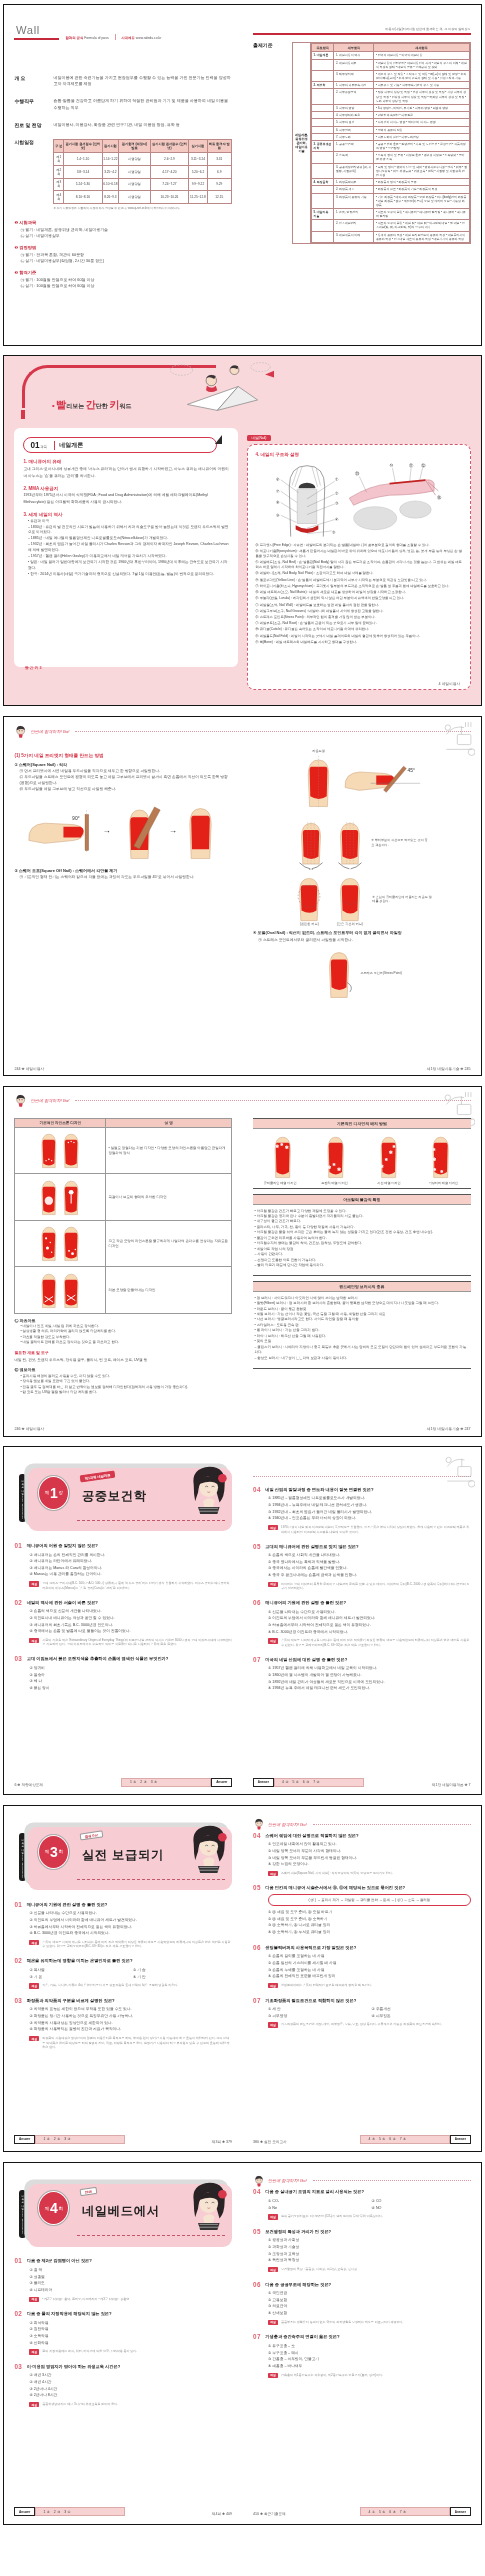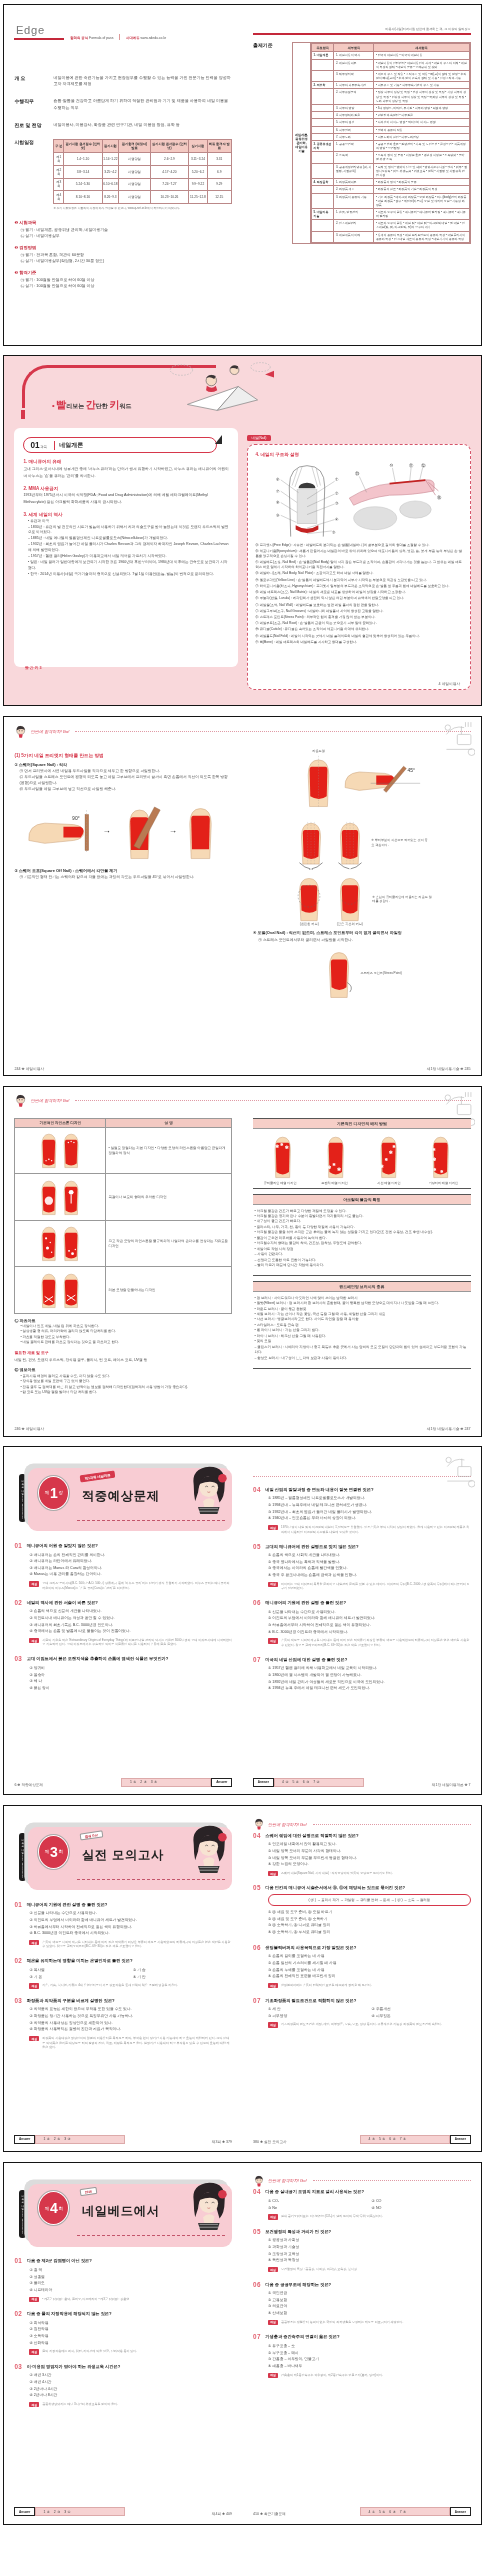--- a/index.html
+++ b/index.html
@@ -119,21 +119,21 @@
 svg .nl{fill:#e32119}
 svg .fl{fill:#b97a52;stroke:#8a5a3a;stroke-width:.5}
 </style>
 </head>
 <body>
 
 <div class="sheet" style="height:342px">
   <div class="pages">
     <div class="pg">
       <div class="g-head">
-        <span class="g-title">Edge</span>
+        <span class="g-title">Wall</span>
         <span class="g-brand"><b>합격의 공식</b> <span>Formula of pass</span></span>
         <span class="g-sep"></span>
         <span class="g-brand"><b>시대에듀</b> <span>www.sdedu.co.kr</span></span>
       </div>
       <div style="height:21px"></div>
       <div class="g-row">
         <div class="g-label">개 요</div>
         <div class="g-body">네일미용에 관한 숙련기능을 가지고 현장업무를 수행할 수 있는 능력을 가진 전문기능 인력을 양성하고자 자격제도를 제정</div>
       </div>
       <div class="g-row">
@@ -779,21 +779,21 @@
         <div class="bside">
             <span>미용사(네일)·Nail Technician</span>
           </div>
         <div class="bcard">
           <div class="bcircle">
               <span class="je">제</span>
               <span class="nu">1</span>
               <span class="je">장</span>
             </div>
           <div class="btag redtag">제1과목 네일개론</div>
-          <div class="btitle">적중예상문제</div>
+          <div class="btitle">공중보건학</div>
           <div class="bdash"></div>
           <svg class="bwoman" width="43" height="54" viewBox="0 0 60 74">
             <path d="M8,32 Q4,8 30,6 Q54,6 51,34 Q51,48 44,56 L40,42 Q38,21 29,19 Q16,22 14,42 L10,54 Q8,44 8,32 Z" fill="#2a2326"></path>
             <circle cx="29" cy="35" r="13" fill="#f7e3d2"></circle>
             <path d="M16,30 Q20,17 34,19 Q44,21 42,31 Q34,23 16,30 Z" fill="#2a2326"></path>
             <circle cx="48" cy="22" r="6" fill="#d6374b"></circle>
             <path d="M24,34 q2,-2 4,0 M33,34 q2,-2 4,0" stroke="#333" stroke-width=".8" fill="none"></path>
             <path d="M27,41 q2,1.5 4,0" stroke="#b55" stroke-width=".8" fill="none"></path>
             <path d="M21,54 q8,-8 16,-1 l-2,10 q-7,5 -12,0 z" fill="#f7e3d2"></path>
             <path d="M14,62 h30 l-3,10 h-24 z" fill="#333"></path>
@@ -936,21 +936,21 @@
         <div class="bside">
             <span>미용사(네일)·Nail Technician</span>
           </div>
         <div class="bcard">
           <div class="bcircle">
               <span class="je">제</span>
               <span class="nu">3</span>
               <span class="je">회</span>
             </div>
           <div class="btag">합격 Go!</div>
-          <div class="btitle">실전 모의고사</div>
+          <div class="btitle">실전 보급되기</div>
           <div class="bdash"></div>
           <svg class="bwoman" width="43" height="54" viewBox="0 0 60 74">
             <path d="M8,32 Q4,8 30,6 Q54,6 51,34 Q51,48 44,56 L40,42 Q38,21 29,19 Q16,22 14,42 L10,54 Q8,44 8,32 Z" fill="#2a2326"></path>
             <circle cx="29" cy="35" r="13" fill="#f7e3d2"></circle>
             <path d="M16,30 Q20,17 34,19 Q44,21 42,31 Q34,23 16,30 Z" fill="#2a2326"></path>
             <circle cx="48" cy="22" r="6" fill="#d6374b"></circle>
             <path d="M24,34 q2,-2 4,0 M33,34 q2,-2 4,0" stroke="#333" stroke-width=".8" fill="none"></path>
             <path d="M27,41 q2,1.5 4,0" stroke="#b55" stroke-width=".8" fill="none"></path>
             <path d="M21,54 q8,-8 16,-1 l-2,10 q-7,5 -12,0 z" fill="#f7e3d2"></path>
             <path d="M14,62 h30 l-3,10 h-24 z" fill="#333"></path>

